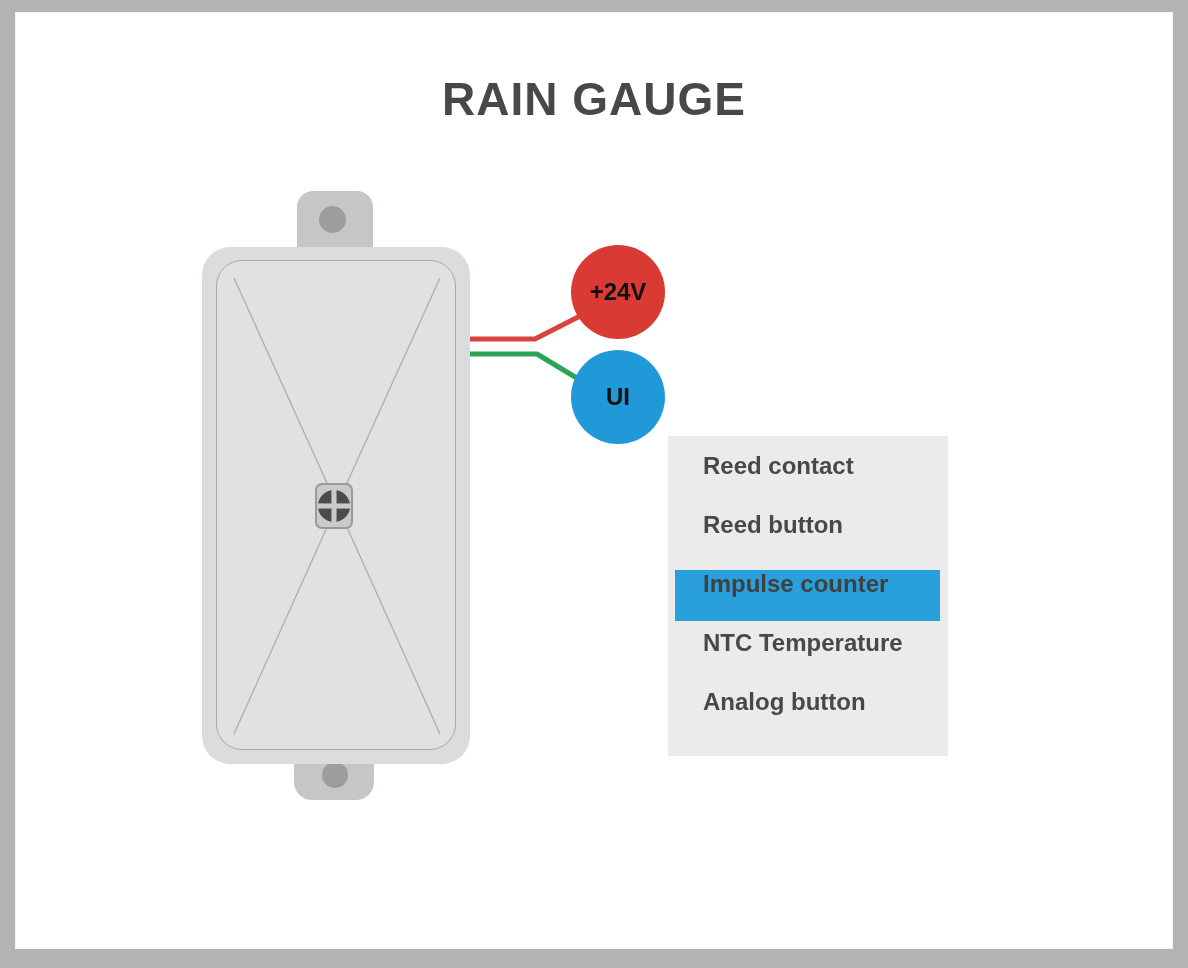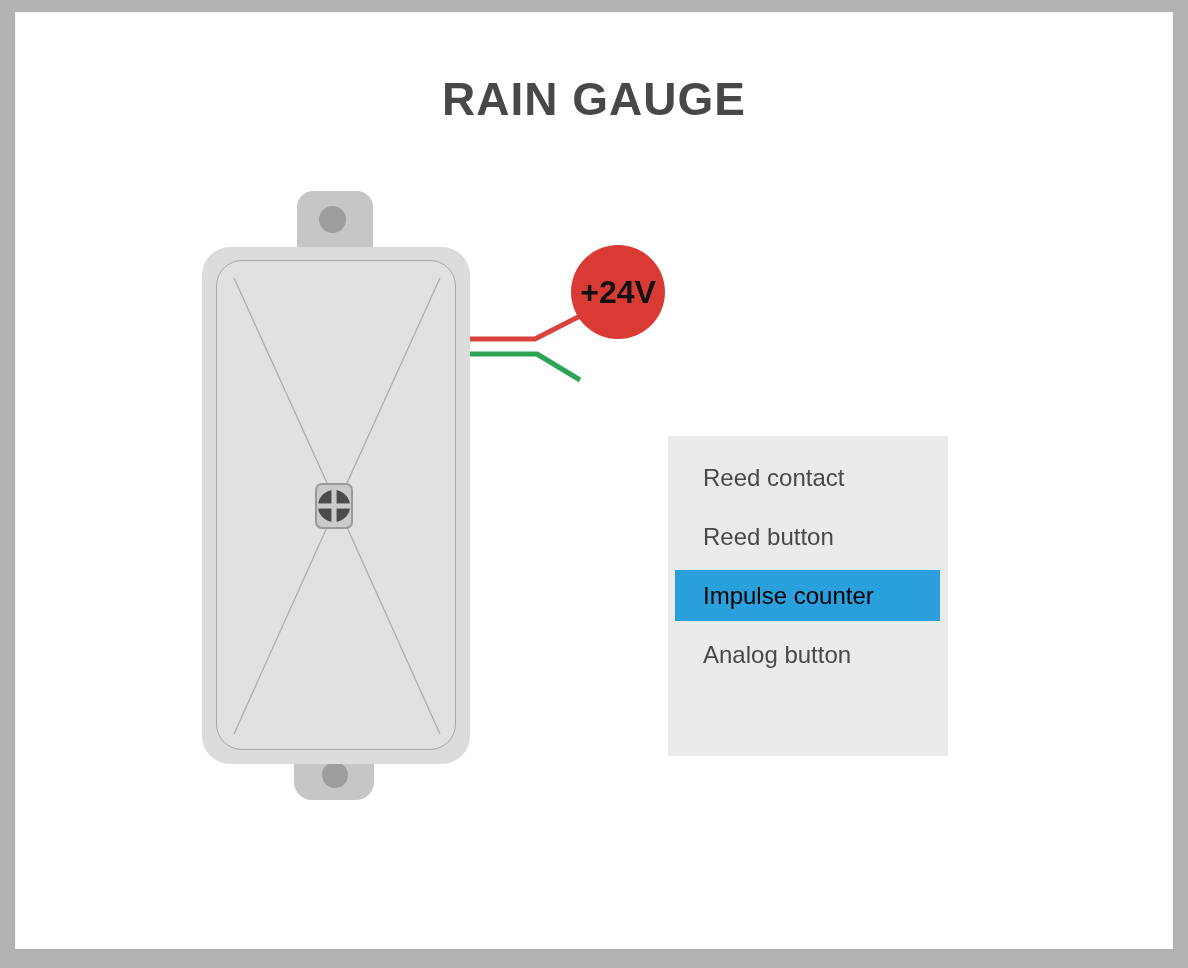--- a/index.html
+++ b/index.html
@@ -47,38 +47,38 @@
     display:flex;align-items:center;justify-content:center;
   }
 
   
   .wires{position:absolute;left:0;top:0;width:1188px;height:968px;z-index:6;pointer-events:none;}
 
   
   .terminal{
     position:absolute;width:94px;height:94px;border-radius:50%;
     display:flex;align-items:center;justify-content:center;
-    font-size:32px;font-weight:700;color:#101010;z-index:7;
+    font-size:24px;font-weight:700;color:#101010;z-index:7;
   }
   .terminal-power{left:571px;top:245px;background:#d93a33;}
   .terminal-input{left:571px;top:350px;background:#2198d8;}
 
   
   .menu{
     position:absolute;left:668px;top:436px;width:280px;height:320px;
     background:#ebebeb;box-sizing:border-box;padding-top:16px;z-index:7;
   }
   .menu-item{
-    height:51px;margin-bottom:8px;display:flex;align-items:center;
+    height:51px;margin-bottom:8px;display:flex;align-items:flex-start;
     padding-left:35px;box-sizing:border-box;
-    font-size:24px;font-weight:400;color:#48484c;cursor:default;
+    font-size:24px;font-weight:700;color:#48484c;cursor:default;
   }
   .menu-item.selected{
     margin-left:7px;width:265px;padding-left:28px;
-    background:#29a0dc;color:#000000;
+    background:#29a0dc;color:#404040;
   }
 </style>
 </head>
 <body>
 
 <div class="stage">
   <div class="canvas"></div>
 
   <div class="title">RAIN GAUGE</div>
 
@@ -104,28 +104,34 @@
   </div>
 
   <svg class="wires" viewBox="0 0 1188 968">
     <polyline points="470,339 535,339 582,315" fill="none" stroke="#d8443d" stroke-width="5" stroke-linejoin="round"></polyline>
     <polyline points="470,354 537,354 580,380" fill="none" stroke="#2da455" stroke-width="5" stroke-linejoin="round"></polyline>
   </svg>
 
   <div class="terminal terminal-power">
     <span>+24V</span>
   </div>
+  <div class="terminal terminal-input">
+    <span>UI</span>
+  </div>
 
   <div class="menu">
     <div class="menu-item">
       <span>Reed contact</span>
     </div>
     <div class="menu-item">
       <span>Reed button</span>
     </div>
     <div class="menu-item selected">
       <span>Impulse counter</span>
     </div>
     <div class="menu-item">
+      <span>NTC Temperature</span>
+    </div>
+    <div class="menu-item">
       <span>Analog button</span>
     </div>
   </div>
 </div>
 
 </body></html>

